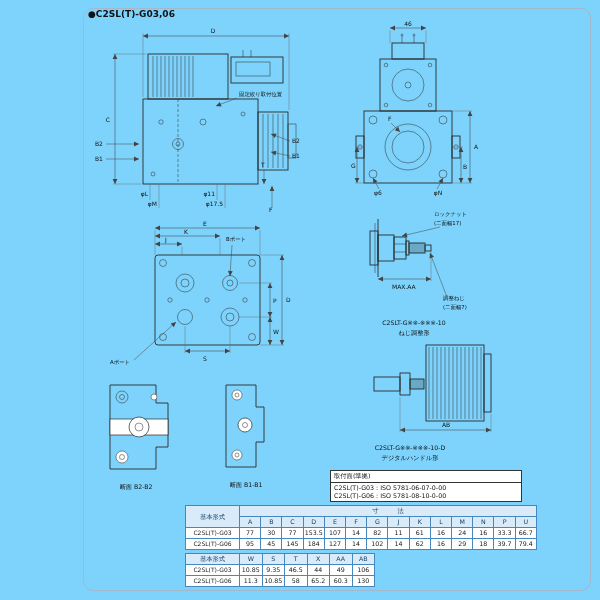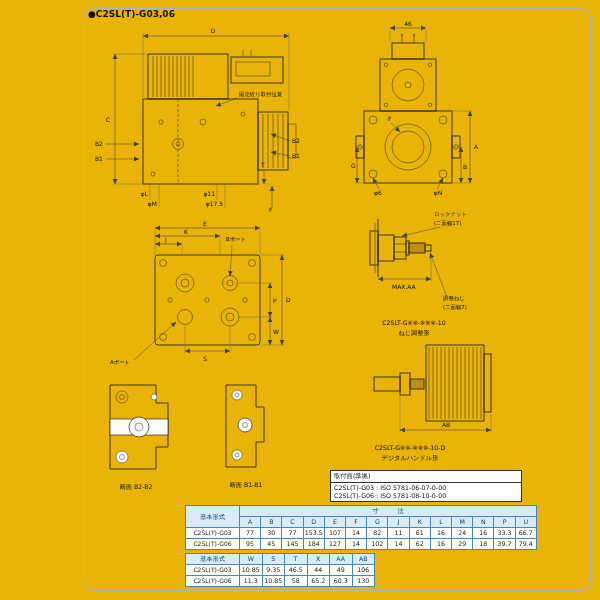--- a/index.html
+++ b/index.html
@@ -1,18 +1,18 @@
 <!DOCTYPE html>
 <html><head>
 <meta charset="utf-8">
 <style>
   *{margin:0;padding:0;box-sizing:border-box;}
   html,body{width:600px;height:600px;}
   body{background:#fff;font-family:"DejaVu Sans","Liberation Sans",sans-serif;position:relative;}
-  .canvas{position:absolute;left:0;top:0;width:600px;height:600px;background:#eab308;overflow:hidden;}
+  .canvas{position:absolute;left:0;top:0;width:600px;height:600px;background:#7dd3fc;overflow:hidden;}
   .frame{position:absolute;left:83px;top:8px;width:508px;height:583px;border:1px solid #a3b8c8;border-radius:10px;}
   .title{position:absolute;left:88px;top:9px;font-size:9px;font-weight:600;color:#111;}
   svg{position:absolute;overflow:visible;}
   svg text{font-size:6px;fill:#111;}
   svg text.jp{font-size:5.4px;}
   svg text.cap{font-size:6.2px;}
   .ol{fill:none;stroke:#2a2a2a;stroke-width:0.9;}
   .thn{fill:none;stroke:#2a2a2a;stroke-width:0.5;}
   .dim{stroke:#444;stroke-width:0.55;fill:none;}
   .ext{stroke:#666;stroke-width:0.45;}

